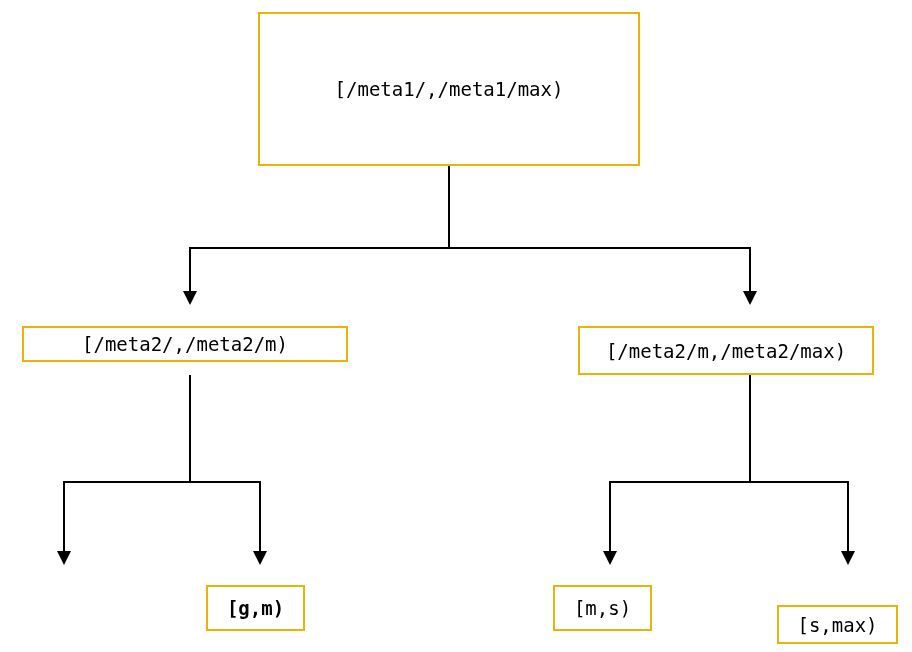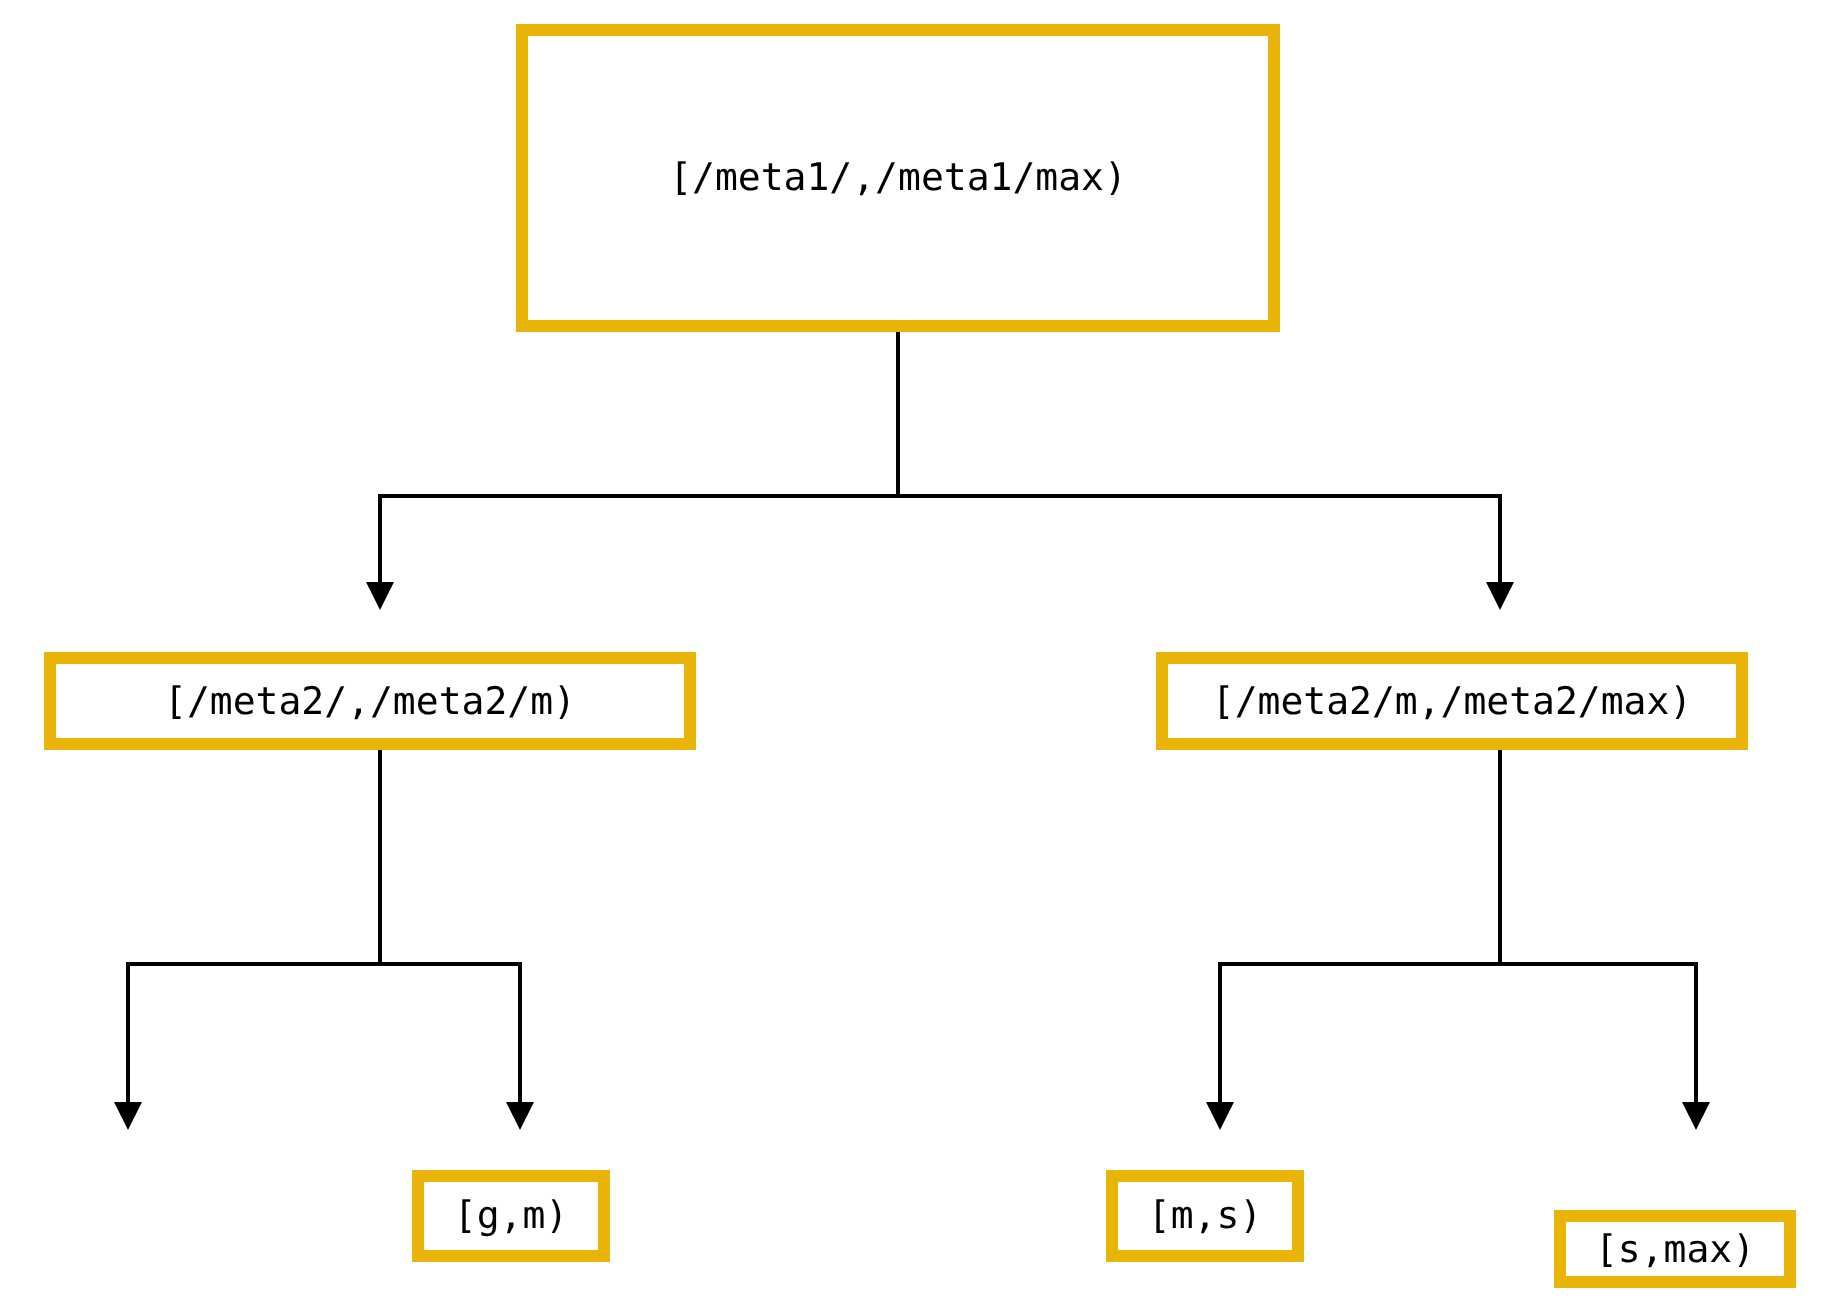--- a/index.html
+++ b/index.html
@@ -12,21 +12,21 @@
     position: relative;
     width: 912px;
     height: 652px;
     background: #ffffff;
     overflow: hidden;
     font-family: "DejaVu Sans Mono", "Liberation Mono", monospace;
   }
   .node {
     position: absolute;
     box-sizing: border-box;
-    border: 6px solid #eab308;
+    border: 2px solid #eab308;
     background: #ffffff;
     display: flex;
     align-items: center;
     justify-content: center;
     color: #000000;
     letter-spacing: 0px;
     white-space: nowrap;
   }
   .node-root {
     font-size: 19px;
@@ -65,21 +65,21 @@
     <span>[/meta1/,/meta1/max)</span>
   </div>
 
   <div class="edge-v" style="left:448px; top:166px; height:83px;"></div>
   <div class="edge-h" style="left:189px; top:247px; width:561px;"></div>
   <div class="edge-v" style="left:189px; top:247px; height:44px;"></div>
   <div class="arrowhead" style="left:183px; top:291px;"></div>
   <div class="edge-v" style="left:749px; top:247px; height:44px;"></div>
   <div class="arrowhead" style="left:743px; top:291px;"></div>
 
-  <div class="node node-mid" style="left:22px; top:326px; width:326px; height:49px;">
+  <div class="node node-mid" style="left:22px; top:326px; width:326px; height:36px;">
     <span>[/meta2/,/meta2/m)</span>
   </div>
 
   <div class="node node-mid" style="left:578px; top:326px; width:296px; height:49px;">
     <span>[/meta2/m,/meta2/max)</span>
   </div>
 
   <div class="edge-v" style="left:189px; top:375px; height:108px;"></div>
   <div class="edge-h" style="left:63px; top:481px; width:198px;"></div>
   <div class="edge-v" style="left:63px; top:481px; height:70px;"></div>
@@ -88,21 +88,21 @@
   <div class="arrowhead" style="left:253px; top:551px;"></div>
 
   <div class="edge-v" style="left:749px; top:375px; height:108px;"></div>
   <div class="edge-h" style="left:609px; top:481px; width:240px;"></div>
   <div class="edge-v" style="left:609px; top:481px; height:70px;"></div>
   <div class="arrowhead" style="left:603px; top:551px;"></div>
   <div class="edge-v" style="left:847px; top:481px; height:70px;"></div>
   <div class="arrowhead" style="left:841px; top:551px;"></div>
 
 
-  <div class="node node-leaf" style="left:206px; top:585px; width:99px; height:46px;">
+  <div class="node node-leaf" style="left:206px; top:585px; width:99px; height:46px;font-weight:bold;">
     <span>[g,m)</span>
   </div>
 
   <div class="node node-leaf" style="left:553px; top:585px; width:99px; height:46px;text-align:center;">
     <span>[m,s)</span>
   </div>
 
   <div class="node node-leaf" style="left:777px; top:585px; width:121px; height:39px;margin-top:20px;">
     <span>[s,max)</span>
   </div>

